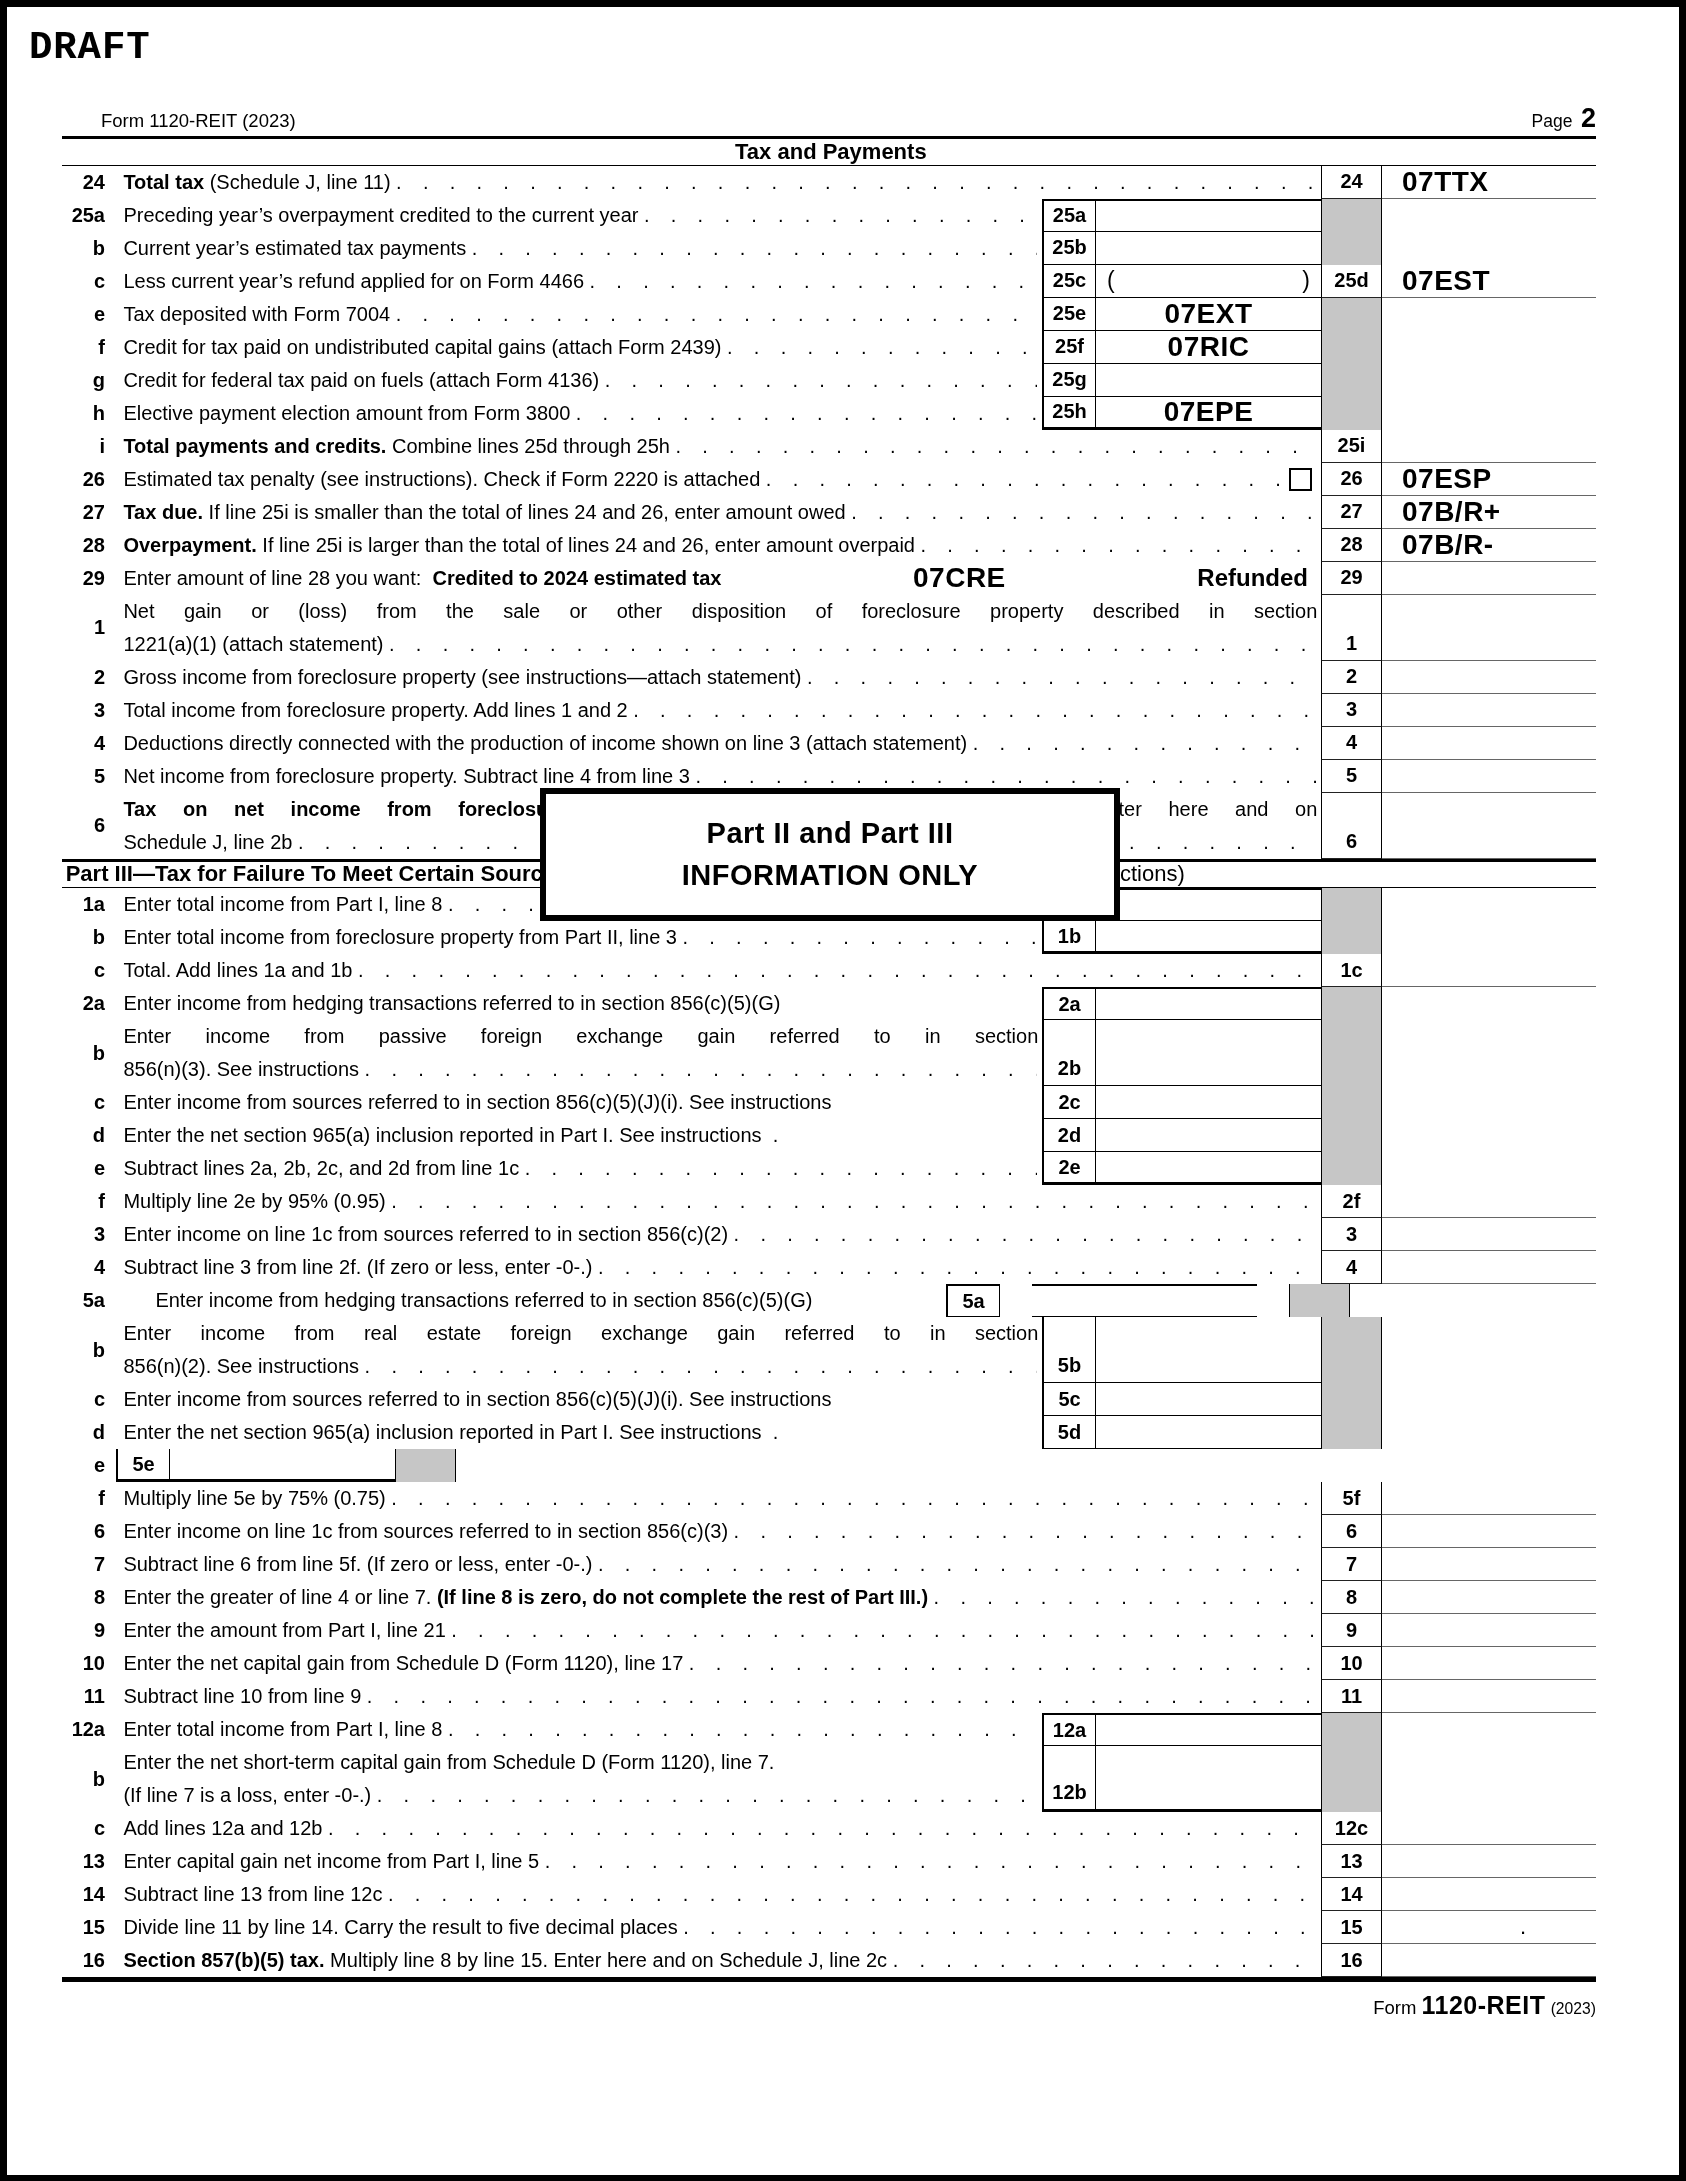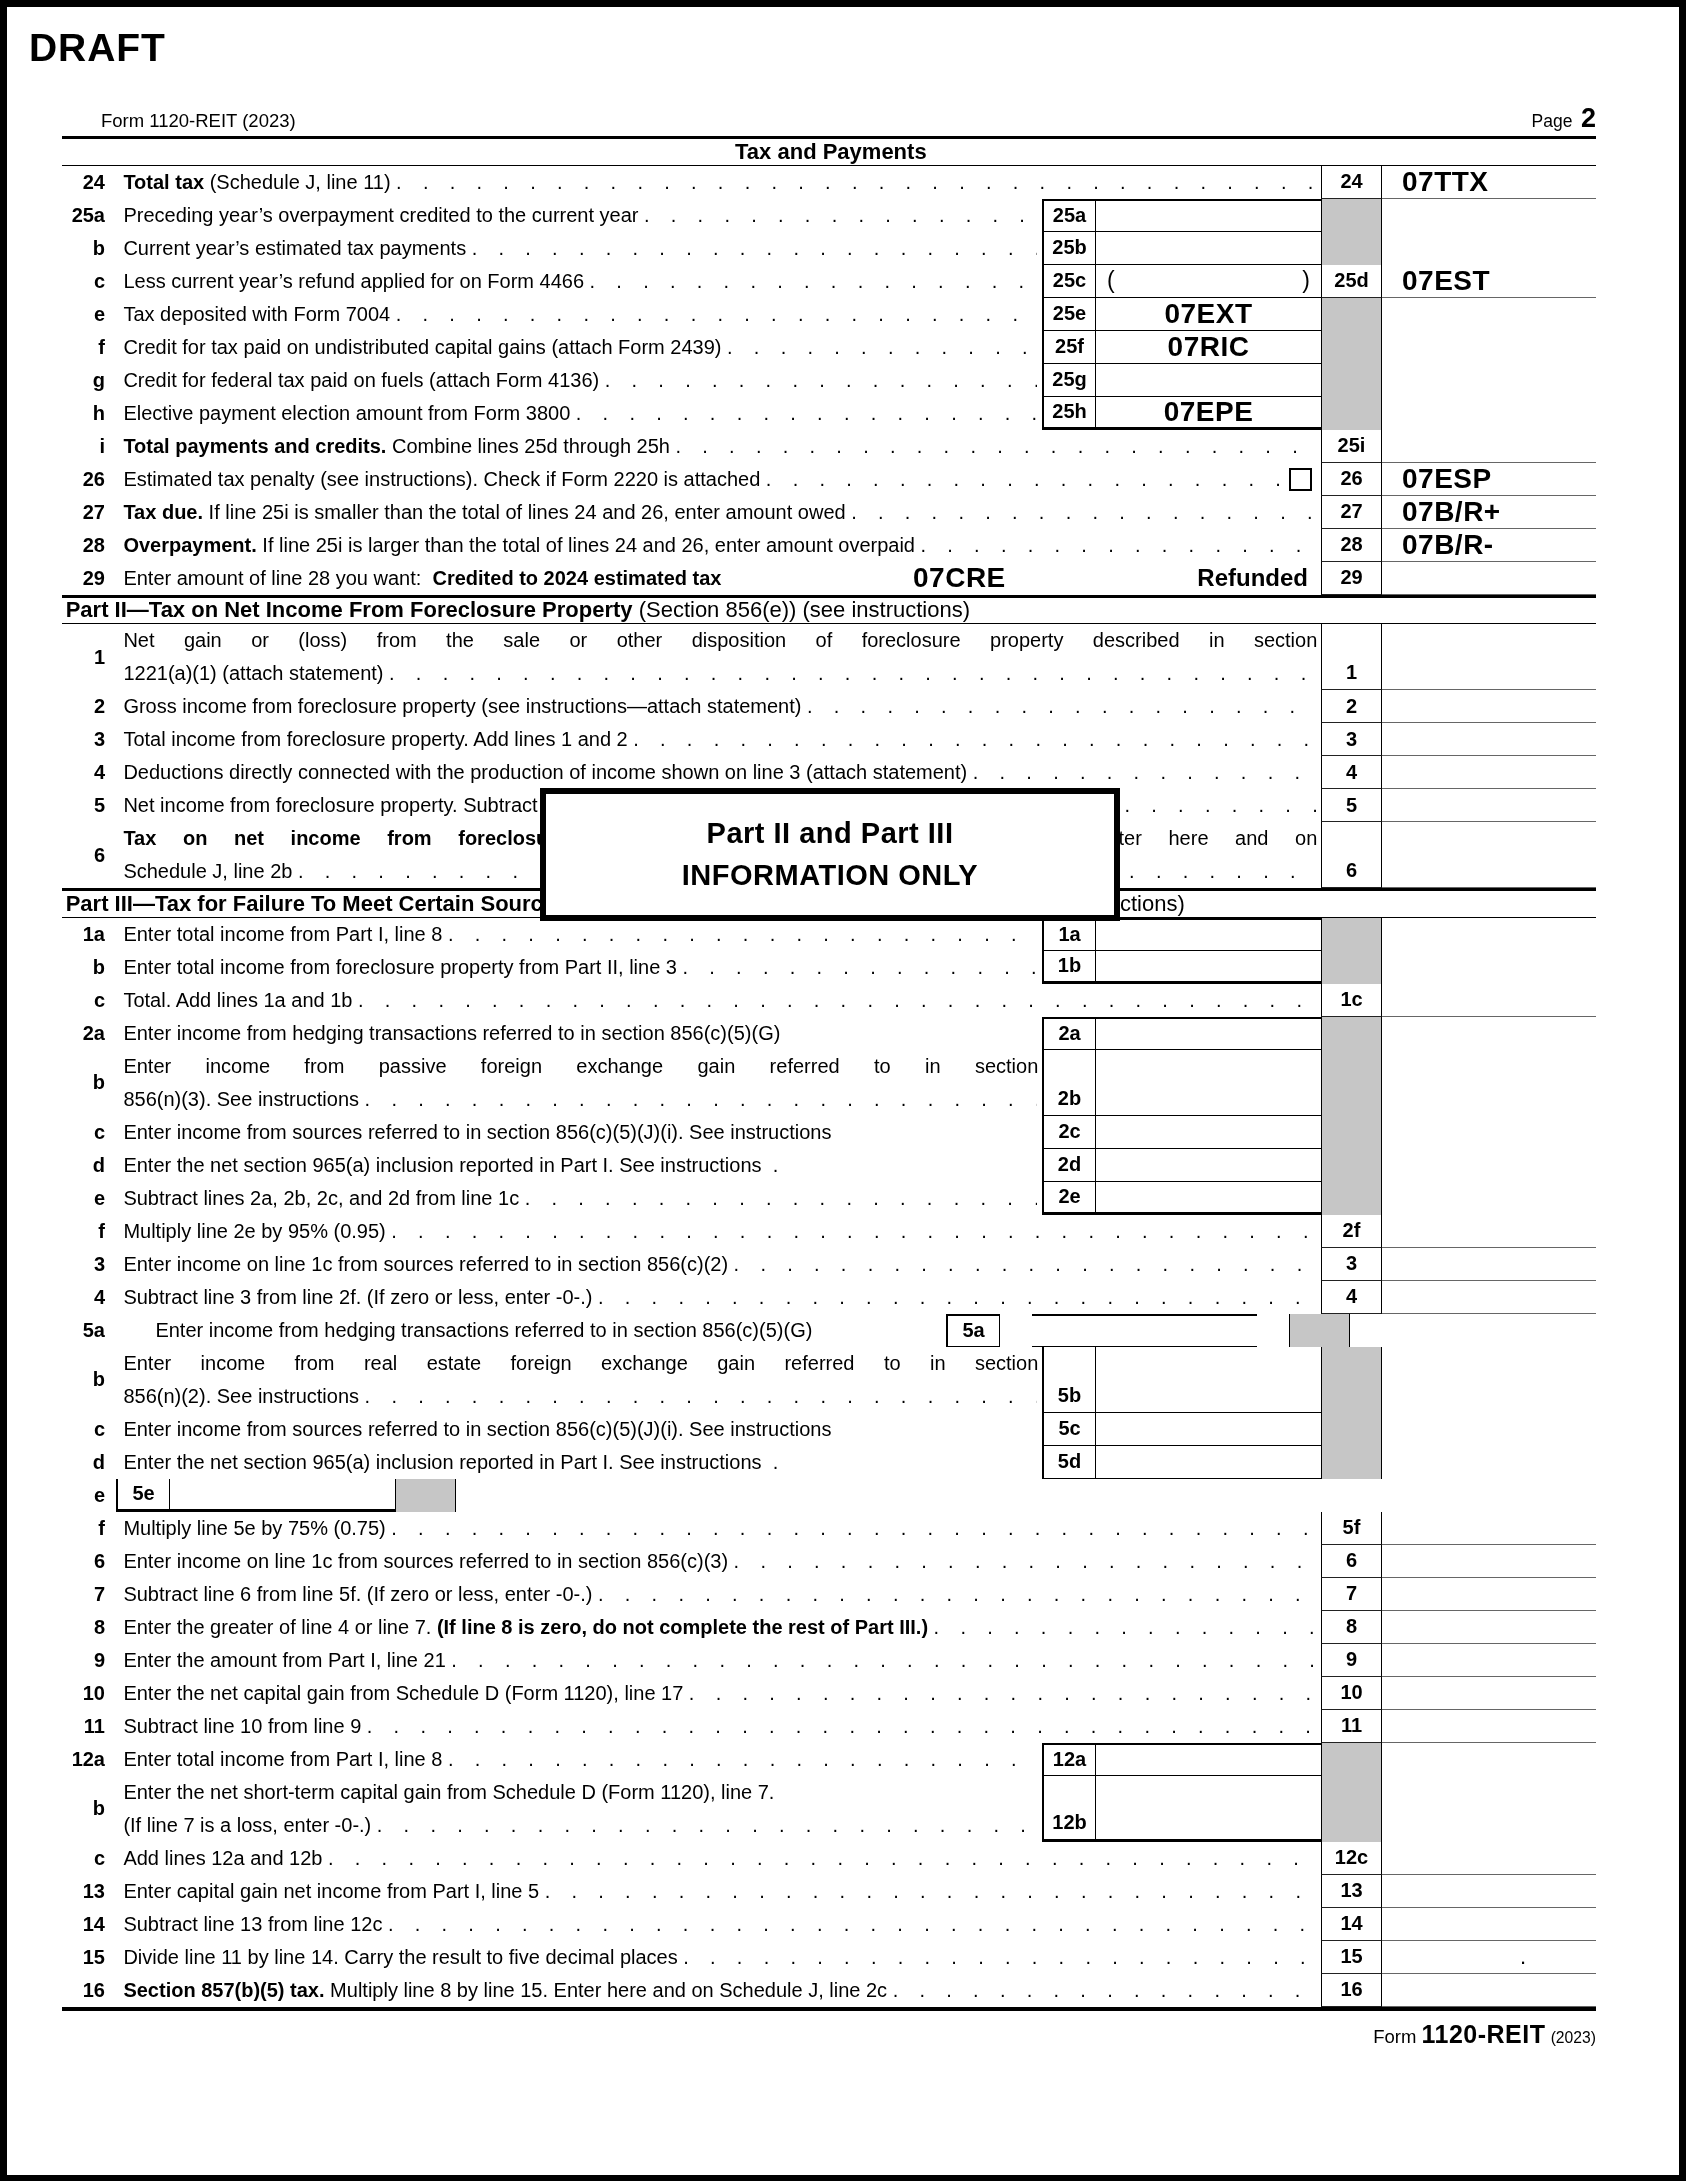--- a/index.html
+++ b/index.html
@@ -1,19 +1,19 @@
 <!DOCTYPE html>
 <html style="font-size:14.8px"><head>
 <meta charset="utf-8">
 <style>
   html,body{margin:0;padding:0;background:#4a4a4a;}
   .page{position:relative;width:1686px;height:2182px;background:#fff;
         box-sizing:border-box;border:7.4px solid #000;margin:0 auto;overflow:hidden;
         font-family:"Liberation Sans","DejaVu Sans",sans-serif;color:#000;}
-  .draft{position:absolute;left:22px;top:18.5px;font-size:39px;font-weight:bold;letter-spacing:0.9px;}
+  .draft{position:absolute;left:22px;top:18.5px;font-size:39px;font-weight:bold;letter-spacing:0.9px;font-family:Liberation Mono, monospace;}
   .hdr{position:absolute;left:94px;top:96px;width:1495px;display:flex;justify-content:space-between;align-items:baseline;}
   .hdr .fid{font-size:18.5px;}
   .hdr .pg{font-size:17.5px;}
   .hdr .pg b{font-size:27px;margin-left:3.7px;}
   .content{position:absolute;left:55px;top:129px;width:1534px;}
   .bar{height:29.5px;border-top:3.7px solid #000;border-bottom:1.8px solid #000;display:flex;align-items:center;font-size:22px;box-sizing:border-box;}
   .bar.center{justify-content:center;font-weight:bold;}
   .bar .b{font-weight:bold;}
   .bar span{white-space:pre;}
   .bar{padding-left:3.7px;}
@@ -221,24 +221,20 @@
             <span>Enter amount of line 28 you want:  </span>
             <span class="b">Credited to 2024 estimated tax</span>
             <div class="grow"></div>
             <span class="midcode code">07CRE</span>
             <div class="grow"></div>
             <span class="tail">Refunded</span>
           </div>
           <div class="rlabel bb">29</div>
           <div class="ramount bbl"></div>
         </div>
-        <div class="bar">
-          <span class="b">Part II—Tax on Net Income From Foreclosure Property </span>
-          <span>(Section 856(e)) (see instructions)</span>
-        </div>
         <div class="row h2" style="height: 66px;">
           <div class="num">1</div>
           <div class="descblock">
             <div class="dline justify"><span>Net gain or (loss) from the sale or other disposition of foreclosure property described in section</span></div>
             <div class="dline">
               <span>1221(a)(1) (attach statement)</span>
               <div class="dots"></div>
             </div>
           </div>
           <div class="rlabel bb">1</div>

